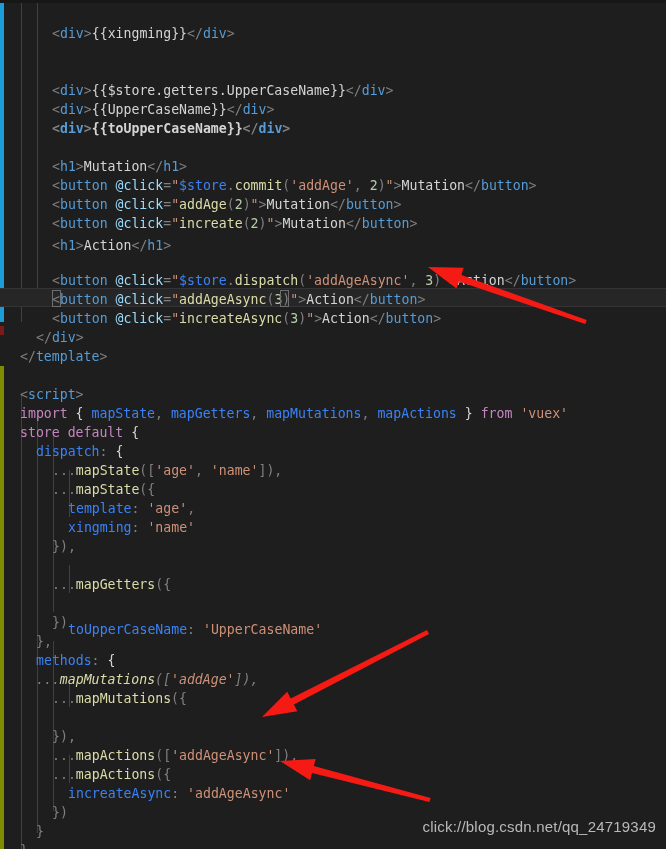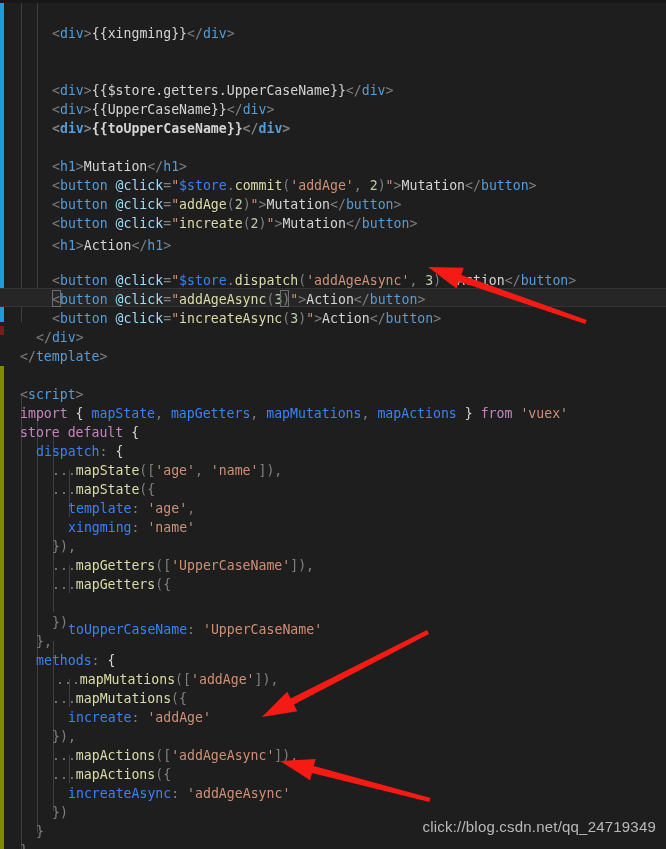--- a/index.html
+++ b/index.html
@@ -102,29 +102,27 @@
       <div class="line" style="top: 346px;"><span class="txt" style="left: 20px;"></span></div>
       <div class="line" style="top: 365px;"><span class="txt" style="left: 20px;"><span class="t-punct">&lt;</span><span class="t-tag">script</span><span class="t-punct">&gt;</span></span></div>
       <div class="line" style="top: 384px;"><span class="txt" style="left: 20px;"><span class="t-kw">import</span><span class="t-txt"> </span><span class="t-brace">{</span><span class="t-txt"> </span><span class="t-var">mapState</span><span class="t-punct">, </span><span class="t-var">mapGetters</span><span class="t-punct">, </span><span class="t-var">mapMutations</span><span class="t-punct">, </span><span class="t-var">mapActions</span><span class="t-txt"> </span><span class="t-brace">}</span><span class="t-txt"> </span><span class="t-kw">from</span><span class="t-txt"> </span><span class="t-str">'vuex'</span></span></div>
       <div class="line" style="top: 403px;"><span class="txt" style="left: 20px;"><span class="t-kw">store</span><span class="t-txt"> </span><span class="t-kw">default</span><span class="t-txt"> </span><span class="t-brace">{</span></span></div>
       <div class="line" style="top: 422px;"><span class="txt" style="left: 36px;"><span class="t-var">dispatch</span><span class="t-punct">: </span><span class="t-brace">{</span></span></div>
       <div class="line" style="top: 441px;"><span class="txt" style="left: 52px;"><span class="t-punct">...</span><span class="t-fn">mapState</span><span class="t-punct">([</span><span class="t-str">'age'</span><span class="t-punct">, </span><span class="t-str">'name'</span><span class="t-punct">]),</span></span></div>
       <div class="line" style="top: 460px;"><span class="txt" style="left: 52px;"><span class="t-punct">...</span><span class="t-fn">mapState</span><span class="t-punct">({</span></span></div>
       <div class="line" style="top: 479px;"><span class="txt" style="left: 68px;"><span class="t-var">template</span><span class="t-punct">: </span><span class="t-str">'age'</span><span class="t-punct">,</span></span></div>
       <div class="line" style="top: 498px;"><span class="txt" style="left: 68px;"><span class="t-var">xingming</span><span class="t-punct">: </span><span class="t-str">'name'</span></span></div>
       <div class="line" style="top: 517px;"><span class="txt" style="left: 52px;"><span class="t-punct">}),</span></span></div>
-      <div class="line" style="top: 536px;"><span class="txt" style="left: 52px;"><span class="t-punct">...</span><span class="t-fn">mapGetters</span><span class="t-punct">([</span><span class="t-str">'UpperCaseName'</span><span class="t-punct">]),</span></span></div>
       <div class="line" style="top: 555px;"><span class="txt" style="left: 52px;"><span class="t-punct">...</span><span class="t-fn">mapGetters</span><span class="t-punct">({</span></span></div>
       <div class="line" style="top: 600px;"><span class="txt" style="left: 68px;"><span class="t-var">toUpperCaseName</span><span class="t-punct">: </span><span class="t-str">'UpperCaseName'</span></span></div>
       <div class="line" style="top: 593px;"><span class="txt" style="left: 52px;"><span class="t-punct">})</span></span></div>
       <div class="line" style="top: 612px;"><span class="txt" style="left: 36px;"><span class="t-punct">},</span></span></div>
       <div class="line" style="top: 631px;"><span class="txt" style="left: 36px;"><span class="t-var">methods</span><span class="t-punct">: </span><span class="t-brace">{</span></span></div>
-      <div class="line" style="top: 650px;"><span class="txt" style="left: 56px;"><span class="t-punct">...</span><span class="t-fn">mapMutations</span><span class="t-punct">([</span><span class="t-str">'addAge'</span><span class="t-punct">]),</span></span></div>
+      <div class="line" style="top: 650px;"><span class="txt" style="left: 36px; font-style: italic;"><span class="t-punct">...</span><span class="t-fn">mapMutations</span><span class="t-punct">([</span><span class="t-str">'addAge'</span><span class="t-punct">]),</span></span></div>
       <div class="line" style="top: 669px;"><span class="txt" style="left: 52px;"><span class="t-punct">...</span><span class="t-fn">mapMutations</span><span class="t-punct">({</span></span></div>
-      <div class="line" style="top: 688px;"><span class="txt" style="left: 68px;"><span class="t-var">increate</span><span class="t-punct">: </span><span class="t-str">'addAge'</span></span></div>
       <div class="line" style="top: 707px;"><span class="txt" style="left: 52px;"><span class="t-punct">}),</span></span></div>
       <div class="line" style="top: 726px;"><span class="txt" style="left: 52px;"><span class="t-punct">...</span><span class="t-fn">mapActions</span><span class="t-punct">([</span><span class="t-str">'addAgeAsync'</span><span class="t-punct">]),</span></span></div>
       <div class="line" style="top: 745px;"><span class="txt" style="left: 52px;"><span class="t-punct">...</span><span class="t-fn">mapActions</span><span class="t-punct">({</span></span></div>
       <div class="line" style="top: 764px;"><span class="txt" style="left: 68px;"><span class="t-var">increateAsync</span><span class="t-punct">: </span><span class="t-str">'addAgeAsync'</span></span></div>
       <div class="line" style="top: 783px;"><span class="txt" style="left: 52px;"><span class="t-punct">})</span></span></div>
       <div class="line" style="top: 802px;"><span class="txt" style="left: 36px;"><span class="t-punct">}</span></span></div>
       <div class="line" style="top: 821px;"><span class="txt" style="left: 20px;"><span class="t-punct">}</span></span></div>
       <div class="line" style="top: 840px;"><span class="txt" style="left: 20px;"><span class="t-punct">&lt;/</span><span class="t-tag">script</span><span class="t-punct">&gt;</span></span></div>
     </div>
 

